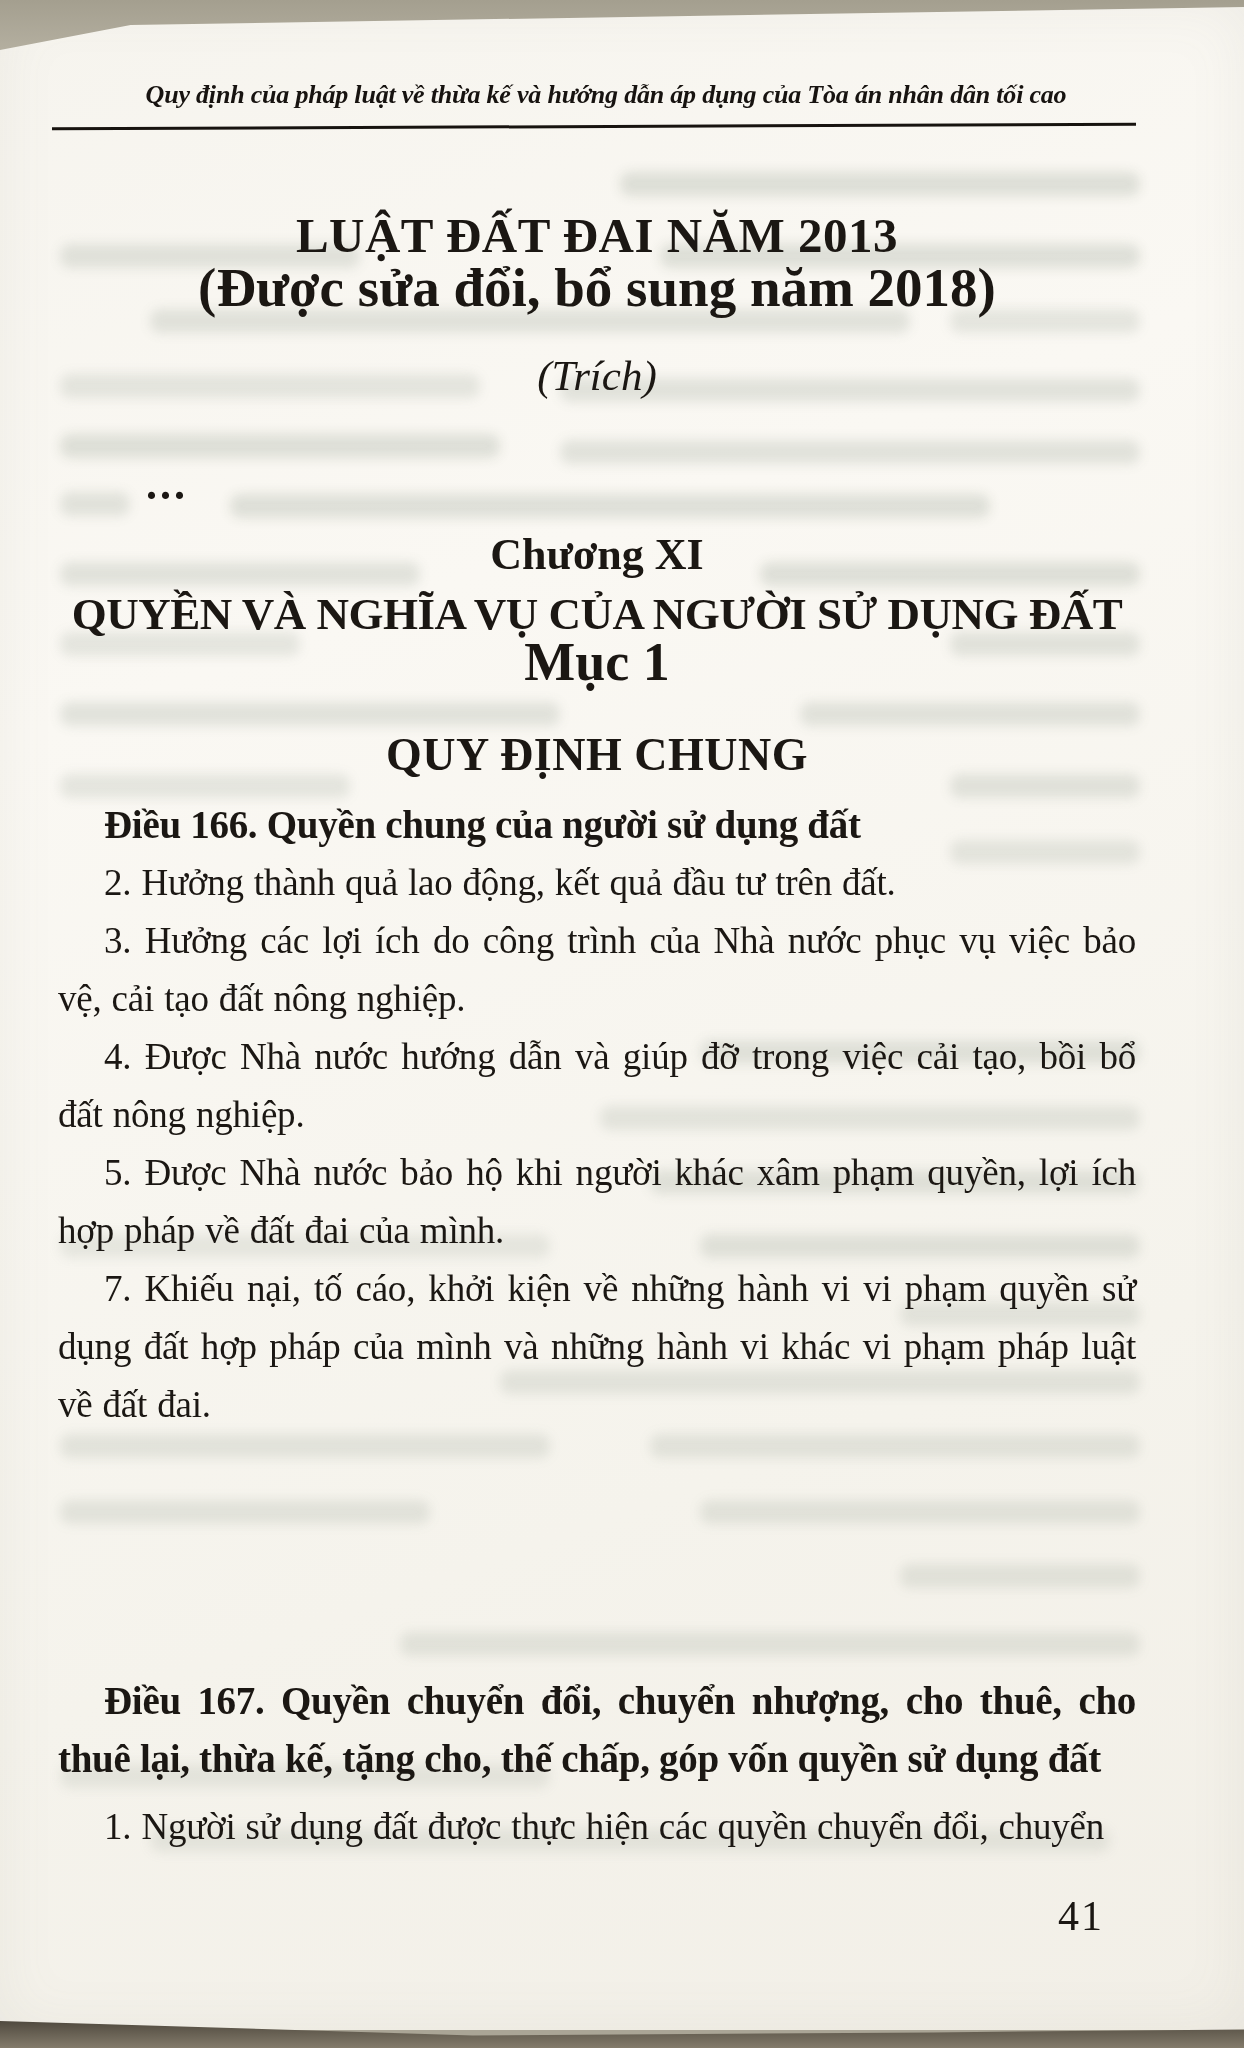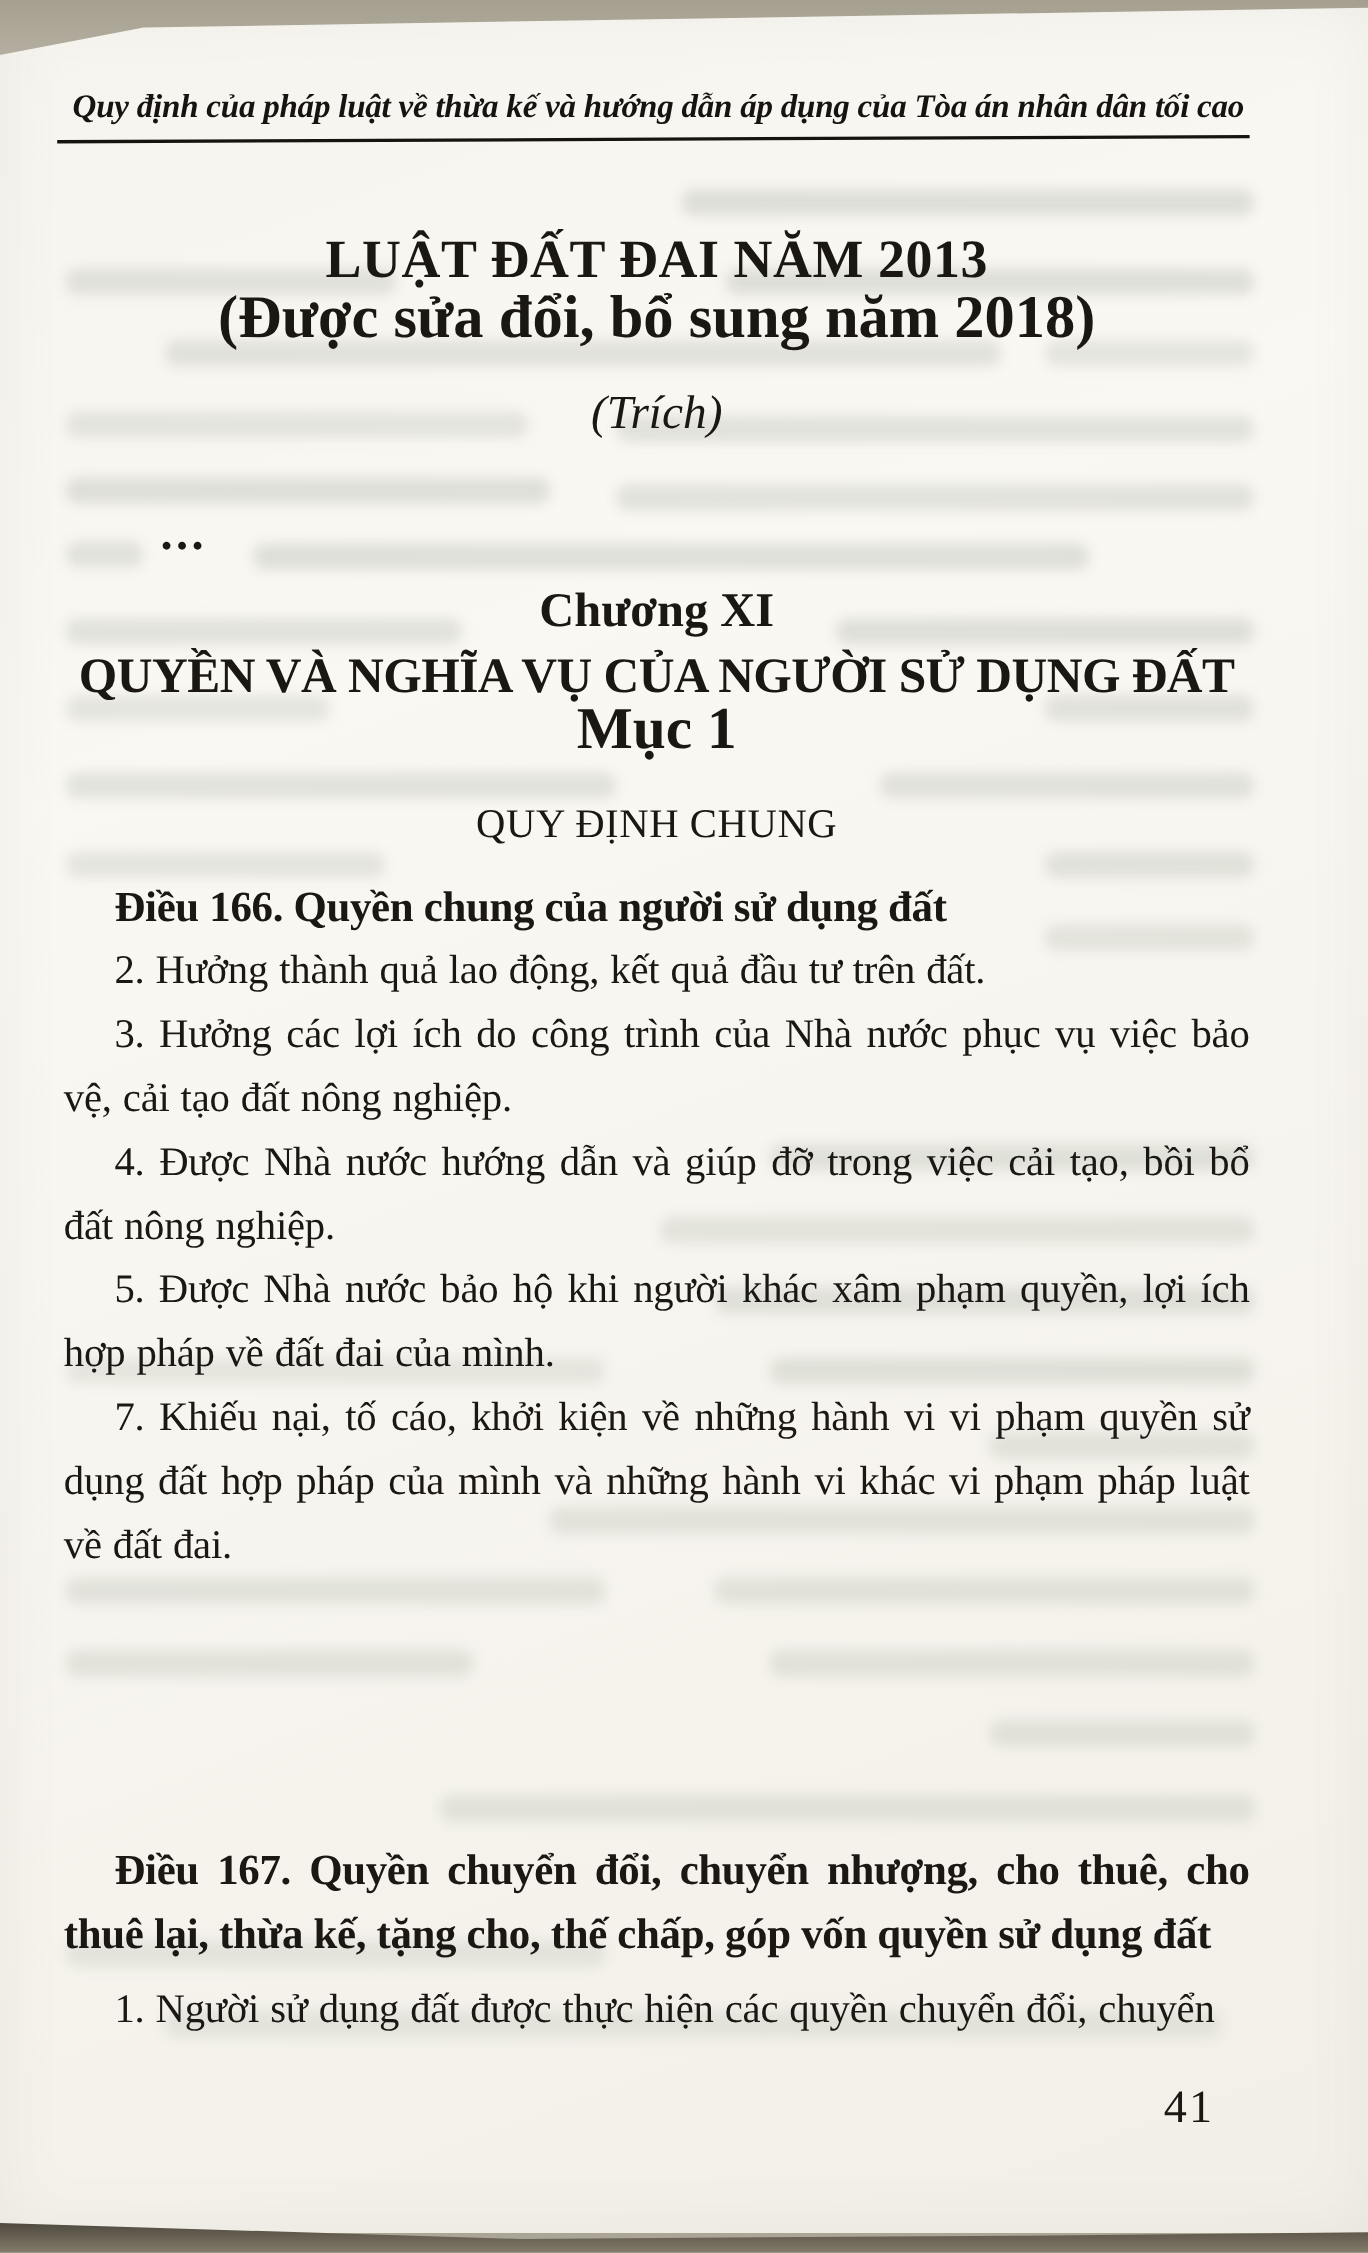--- a/index.html
+++ b/index.html
@@ -29,36 +29,36 @@
   .bleed{position:absolute;inset:0;z-index:1;pointer-events:none;}
   .bleed div{
     position:absolute;height:24px;border-radius:10px;
     background:rgba(150,160,146,0.30);
     filter:blur(6px);
   }
   .txt{position:absolute;z-index:3;}
   .col-center{left:58px;width:1078px;text-align:center;}
   .running-header{
     top:76px;left:66px;width:1080px;
-    font-size:30px;font-weight:bold;font-style:italic;
-    letter-spacing:-0.2px;white-space:nowrap;text-align:left;
+    font-size:26px;font-weight:bold;font-style:italic;
+    letter-spacing:-0.2px;white-space:nowrap;text-align:center;
     color:#171310;
   }
   .header-rule{
     position:absolute;z-index:3;top:121px;left:52px;width:1084px;height:3px;
     background:#17130f;transform:rotate(-0.25deg);
   }
   .doc-title{top:203px;font-size:49px;font-weight:bold;letter-spacing:0.5px;}
   .doc-subtitle{top:252px;font-size:55px;font-weight:bold;}
   .trich{top:347px;font-size:43px;font-style:italic;}
   .ellipsis{top:455px;left:146px;font-size:44px;font-weight:bold;letter-spacing:3px;}
   .chapter-label{top:525px;font-size:44px;font-weight:bold;}
   .chapter-title{top:584px;font-size:45px;font-weight:bold;letter-spacing:-0.5px;}
   .section-label{top:627px;font-size:54px;font-weight:bold;font-family:Liberation Serif, serif;}
-  .section-title{top:724px;font-size:37px;font-weight:normal;letter-spacing:0.5px;}
+  .section-title{top:724px;font-size:46px;font-weight:bold;letter-spacing:0.5px;}
   .art-heading{
     left:58px;width:1078px;font-size:39px;font-weight:bold;
     text-indent:46px;text-align:justify;line-height:58px;letter-spacing:-0.3px;
   }
   .art166-heading{top:792px;}
   .art167-heading{top:1668px;}
   .clauses{left:58px;width:1078px;font-size:37px;line-height:58px;
     text-align:justify;letter-spacing:-0.2px;word-spacing:1px;}
   .clauses p{margin:0;text-indent:46px;}
   .clauses-166{top:850px;}

